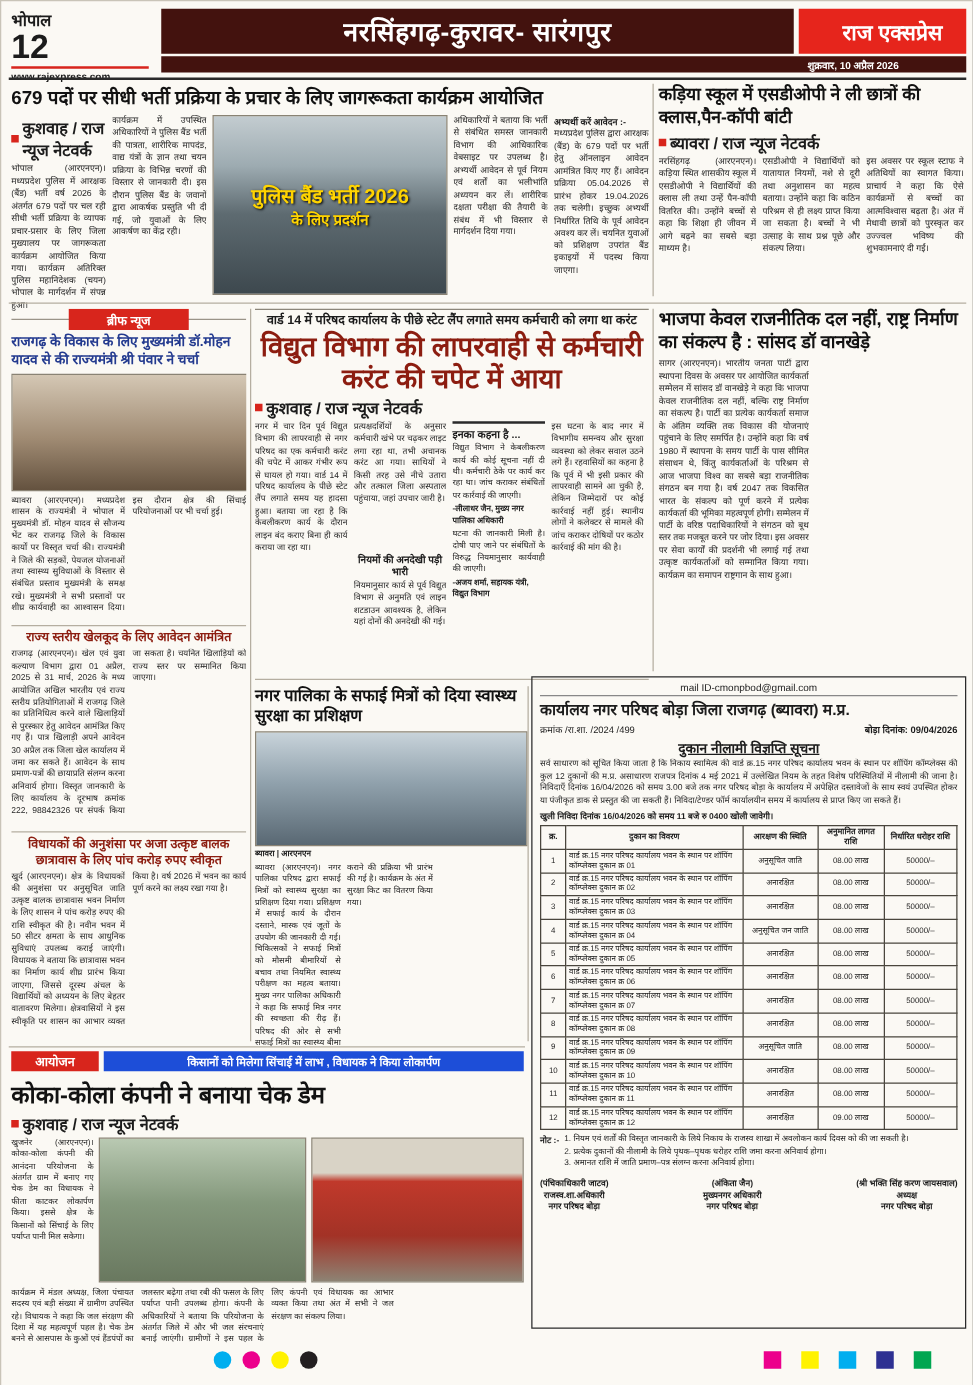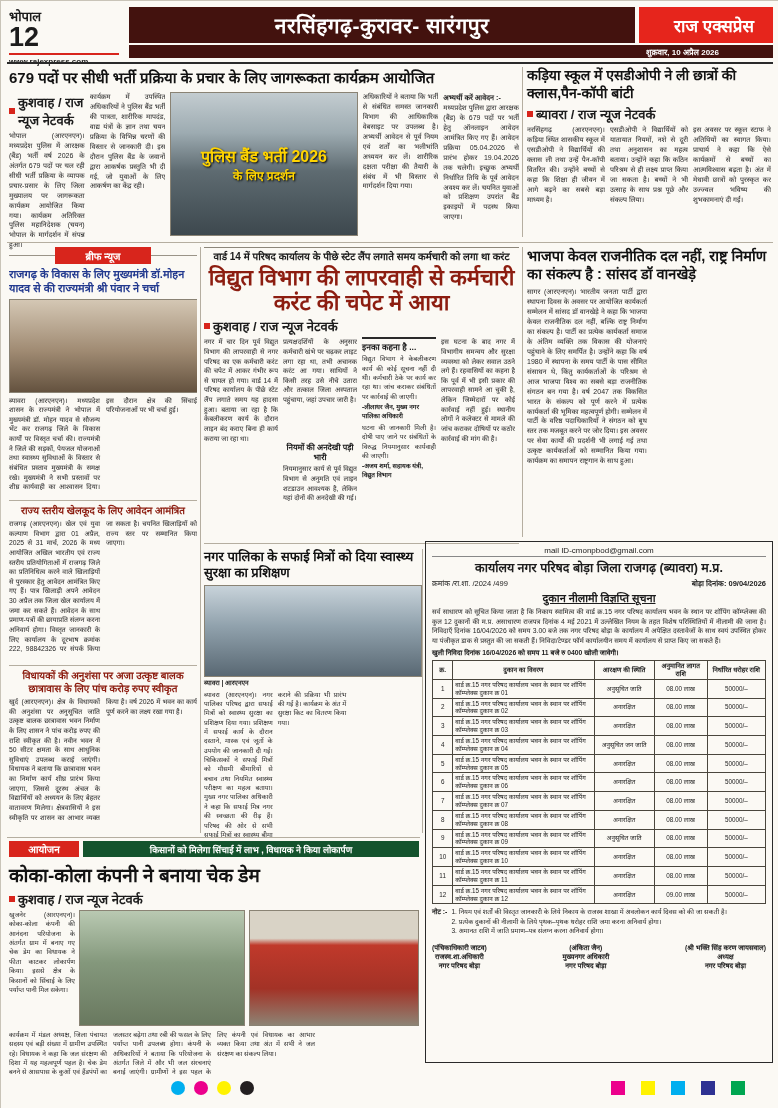--- a/index.html
+++ b/index.html
@@ -150,21 +150,21 @@
     <h3 class="headline" style="font-size:13px;line-height:1.25;margin:0 0 3px;">नगर पालिका के सफाई मित्रों को दिया स्वास्थ्य सुरक्षा का प्रशिक्षण</h3>
     <div class="photo" style="width:100%;height:90px;background:linear-gradient(180deg,#c8d3da 0%,#90a1ac 45%,#596873 100%);"></div>
     <div style="font-size:6.5px;font-weight:bold;margin:1px 0 3px;">ब्यावरा | आरएनएन</div>
     <div class="txt cols3" style="height:158px;font-size:6.6px;">ब्यावरा (आरएनएन)। नगर पालिका परिषद द्वारा सफाई मित्रों को स्वास्थ्य सुरक्षा का प्रशिक्षण दिया गया। प्रशिक्षण में सफाई कार्य के दौरान दस्ताने, मास्क एवं जूतों के उपयोग की जानकारी दी गई। चिकित्सकों ने सफाई मित्रों को मौसमी बीमारियों से बचाव तथा नियमित स्वास्थ्य परीक्षण का महत्व बताया। मुख्य नगर पालिका अधिकारी ने कहा कि सफाई मित्र नगर की स्वच्छता की रीढ़ हैं। परिषद की ओर से सभी सफाई मित्रों का स्वास्थ्य बीमा कराने की प्रक्रिया भी प्रारंभ की गई है। कार्यक्रम के अंत में सुरक्षा किट का वितरण किया गया।</div>
   </section>
 
   <div class="vrule" style="left:421px;top:548px;height:284px;"></div>
 
   <section class="abs" style="left:424px;top:540px;width:348px;height:522px;border:1.5px solid #2a2a2a;padding:4px 6px;">
     <div style="font-size:8px;text-align:center;border-bottom:1px solid #888;padding-bottom:1px;">mail ID-cmonpbod@gmail.com</div>
-    <div style="font-size:12.5px;font-weight:bold;text-align:center;margin-top:2px;">कार्यालय नगर परिषद बोड़ा जिला राजगढ़ (ब्यावरा) म.प्र.</div>
+    <div style="font-size:12.5px;font-weight:bold;text-align:left;margin-top:2px;">कार्यालय नगर परिषद बोड़ा जिला राजगढ़ (ब्यावरा) म.प्र.</div>
     <div style="display:flex;justify-content:space-between;margin-top:2px;">
       <span style="font-size:7.5px;">क्रमांक /रा.शा. /2024 /499</span>
       <span style="font-size:7.5px;font-weight:bold;">बोड़ा दिनांक: 09/04/2026</span>
     </div>
     <div style="font-size:11px;font-weight:bold;text-align:center;text-decoration:underline;margin:2px 0;">दुकान नीलामी विज्ञप्ति सूचना</div>
     <div class="txt" style="font-size:6.8px;">सर्व साधारण को सूचित किया जाता है कि निकाय स्वामित्व की वार्ड क्र.15 नगर परिषद कार्यालय भवन के स्थान पर शॉपिंग कॉम्प्लेक्स की कुल 12 दुकानों की म.प्र. असाधारण राजपत्र दिनांक 4 मई 2021 में उल्लेखित नियम के तहत विशेष परिस्थितियों में नीलामी की जाना है। निविदाएँ दिनांक 16/04/2026 को समय 3.00 बजे तक नगर परिषद बोड़ा के कार्यालय में अपेक्षित दस्तावेजों के साथ स्वयं उपस्थित होकर या पंजीकृत डाक से प्रस्तुत की जा सकती हैं। निविदा/टेण्डर फॉर्म कार्यालयीन समय में कार्यालय से प्राप्त किए जा सकते हैं।</div>
     <div style="font-size:6.8px;font-weight:bold;margin:2px 0;">खुली निविदा दिनांक 16/04/2026 को समय 11 बजे रु 0400 खोली जावेगी।</div>
 
     <table class="auction">
       <thead>
@@ -308,21 +308,21 @@
           <div>नगर परिषद बोड़ा</div>
         </div>
       </div>
   </section>
 
   <div class="hrule" style="left:6px;top:836px;width:413px;"></div>
 
   <section class="abs" style="left:8px;top:840px;width:410px;height:222px;">
     <div style="display:flex;gap:4px;align-items:center;">
       <div class="tab" style="width:70px;height:16px;">आयोजन</div>
-      <div style="flex:1;height:16px;background:#14532d;color:#fff;font-size:9px;font-weight:bold;display:flex;align-items:center;justify-content:center;text-align:center;">किसानों को मिलेगा सिंचाई में लाभ , विधायक ने किया लोकार्पण</div>
+      <div style="flex:1;height:16px;background:#1d4ed8;color:#fff;font-size:9px;font-weight:bold;display:flex;align-items:center;justify-content:center;text-align:center;">किसानों को मिलेगा सिंचाई में लाभ , विधायक ने किया लोकार्पण</div>
     </div>
     <h2 class="headline" style="font-size:19px;margin:5px 0 2px;">कोका-कोला कंपनी ने बनाया चेक डेम</h2>
     <div class="byline">
       <span class="reporter-icon"></span>
       <span>कुशवाह / राज न्यूज नेटवर्क</span>
     </div>
     <div style="display:flex;gap:4px;margin-top:2px;">
       <div class="txt" style="width:66px;height:114px;font-size:6.6px;">खुजनेर (आरएनएन)। कोका-कोला कंपनी की आनंदना परियोजना के अंतर्गत ग्राम में बनाए गए चेक डेम का विधायक ने फीता काटकर लोकार्पण किया। इससे क्षेत्र के किसानों को सिंचाई के लिए पर्याप्त पानी मिल सकेगा।</div>
       <div class="photo" style="width:164px;height:114px;background:linear-gradient(180deg,#b9c9b2 0%,#84987c 45%,#69785f 100%);"></div>
       <div class="photo" style="width:168px;height:114px;background:linear-gradient(180deg,#d9d3c6 0%,#d9d3c6 24%,#c0392b 30%,#a33226 68%,#8d8374 100%);"></div>

